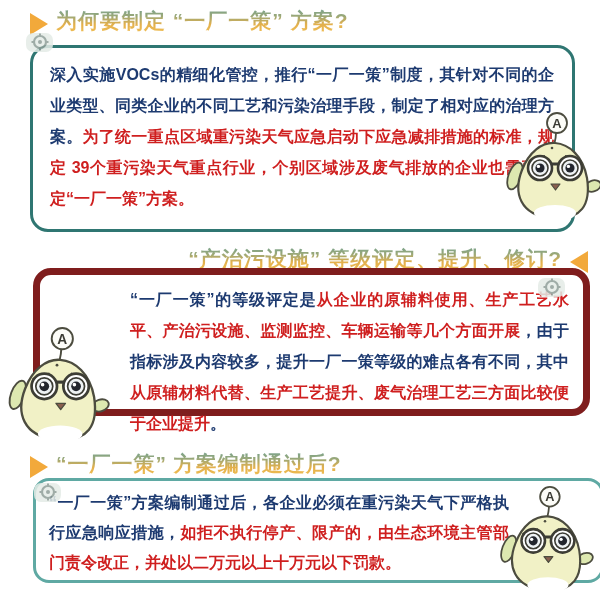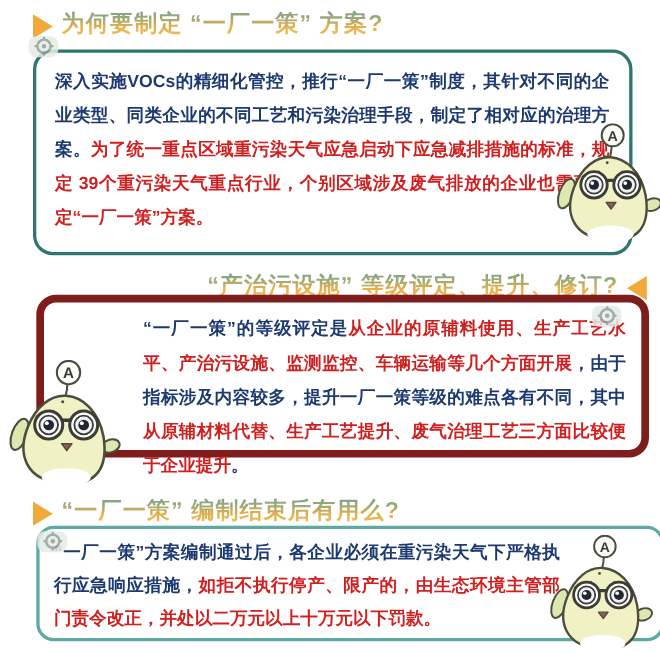--- a/index.html
+++ b/index.html
@@ -113,21 +113,21 @@
 <div class="abox" id="box2">
   <p><span class="t-navy">“一厂一策”的等级评定是</span><span class="t-red">从企业的原辅料使用、生产工艺水平、产治污设施、监测监控、车辆运输等几个方面开展</span><span class="t-navy">，由于指标涉及内容较多，提升一厂一策等级的难点各有不同，其中</span><span class="t-red">从原辅材料代替、生产工艺提升、废气治理工艺三方面比较便于企业提升</span><span class="t-navy">。</span></p>
 </div>
 
 <svg class="mascot" id="mascot2" viewBox="0 0 100 115">
     <use href="#mascot-sym"></use>
   </svg>
 
 <div class="sec-title-row" id="title3">
   <span class="tri-right"></span>
-  <span class="sec-title">“一厂一策” 编制结束后有用么?</span>
+  <span class="sec-title">“一厂一策” 方案编制通过后?</span>
 </div>
 
 <svg class="ornament" id="orn3" width="30" height="24">
     <use href="#ornament-sym"></use>
   </svg>
 
 <div class="abox" id="box3">
   <p><span class="t-navy">“一厂一策”方案编制通过后，各企业必须在重污染天气下严格执行应急响应措施，</span><span class="t-red">如拒不执行停产、限产的，由生态环境主管部门责令改正，并处以二万元以上十万元以下罚款。</span></p>
 </div>
 

